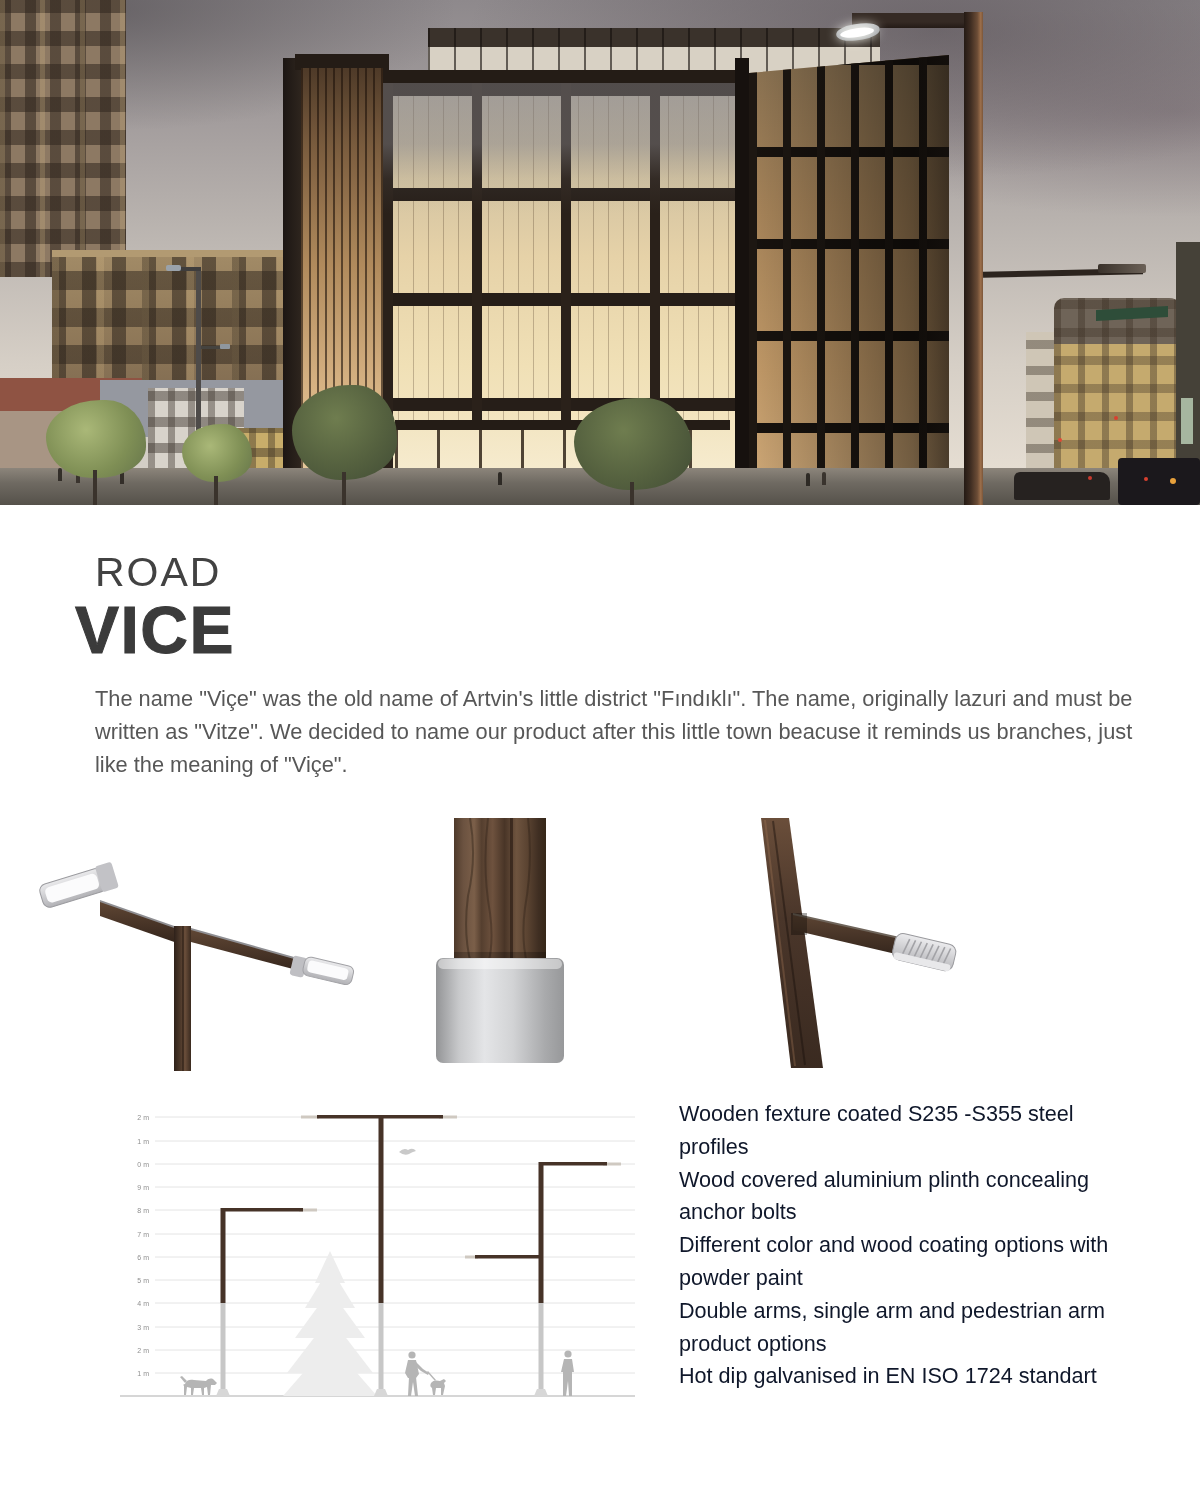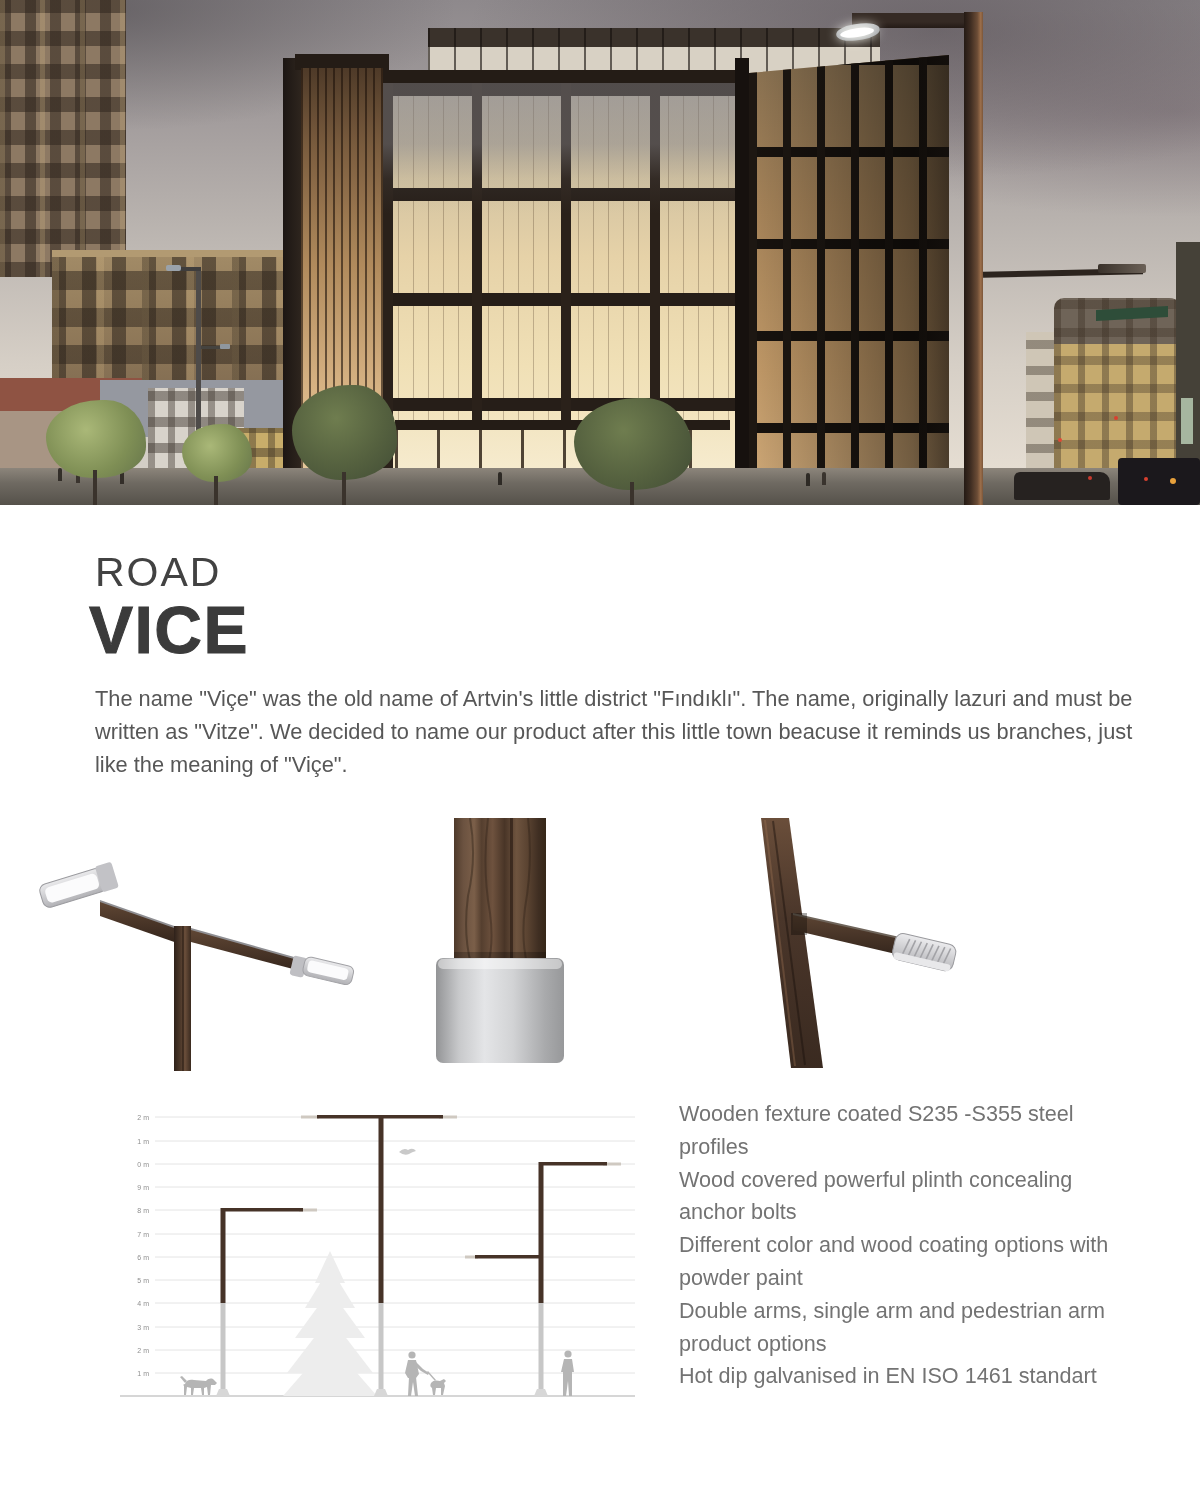--- a/index.html
+++ b/index.html
@@ -109,26 +109,26 @@
   .h-lamp-r-head{position:absolute;left:836px;top:24px;width:44px;height:16px;border-radius:50% / 60%;
     background:linear-gradient(180deg,#b9bcc0,#8f9398);transform:rotate(-8deg);}
   .h-lamp-r-glow{position:absolute;left:4px;top:4px;width:34px;height:9px;border-radius:50%;
     background:#ffffff;box-shadow:0 0 12px 3px rgba(255,255,248,.95);}
   .h-lamp-r-arm2{position:absolute;left:983px;top:270px;width:160px;height:6px;background:#2c241e;transform:rotate(-1.2deg);}
   .h-lamp-r-tip{position:absolute;left:1098px;top:264px;width:48px;height:9px;border-radius:2px;
     background:linear-gradient(90deg,#3a322b,#6b6157);}
 
   
   .kicker{position:absolute;left:95px;top:549px;font-size:41px;letter-spacing:2px;color:#424242;font-weight:400;text-align:center;}
-  .title{position:absolute;left:89px;top:592px;font-size:66px;font-weight:800;letter-spacing:1.5px;color:#3b3b3b;
+  .title{position:absolute;left:75px;top:592px;font-size:66px;font-weight:800;letter-spacing:1.5px;color:#3b3b3b;
     -webkit-text-stroke:1px #3b3b3b;}
   .intro{position:absolute;left:95px;top:682px;width:1075px;font-size:21.8px;line-height:33px;
     font-weight:300;color:#575757;}
   .features{position:absolute;left:679px;top:1098px;width:432px;font-size:21.6px;line-height:32.8px;
-    font-weight:300;color:#737373;}
+    font-weight:300;color:#0f172a;}
 
   .products{position:absolute;left:0;top:818px;width:1200px;height:258px;}
   .p-left{position:absolute;left:12px;top:8px;}
   .p-center{position:absolute;left:424px;top:0;}
   .p-right{position:absolute;left:645px;top:0;}
 
   .diagram-wrap{position:absolute;left:113px;top:1093px;width:548px;height:315px;}
   .diagram-wrap text{font-family:"Liberation Sans",sans-serif;font-size:7px;fill:#8f8f8f;}
 </style>
 </head>
@@ -386,19 +386,19 @@
 
       <g fill="#b5b5b5">
         <circle cx="455" cy="261" r="3.6"></circle>
         <path d="M451,266 l8,0 2,13 -2,0 0,24 -3,0 -1,-15 -2,15 -3,0 0,-24 -2,0 z"></path>
       </g>
     </svg>
   </div>
 
   <div class="features">
     <div>Wooden fexture coated S235 -S355 steel profiles</div>
-    <div>Wood covered powerful plinth concealing anchor bolts</div>
+    <div>Wood covered aluminium plinth concealing anchor bolts</div>
     <div>Different color and wood coating options with powder paint</div>
     <div>Double arms, single arm and pedestrian arm product options</div>
-    <div>Hot dip galvanised in EN ISO 1461 standart</div>
+    <div>Hot dip galvanised in EN ISO 1724 standart</div>
   </div>
 
 </div>
 
 </body></html>

